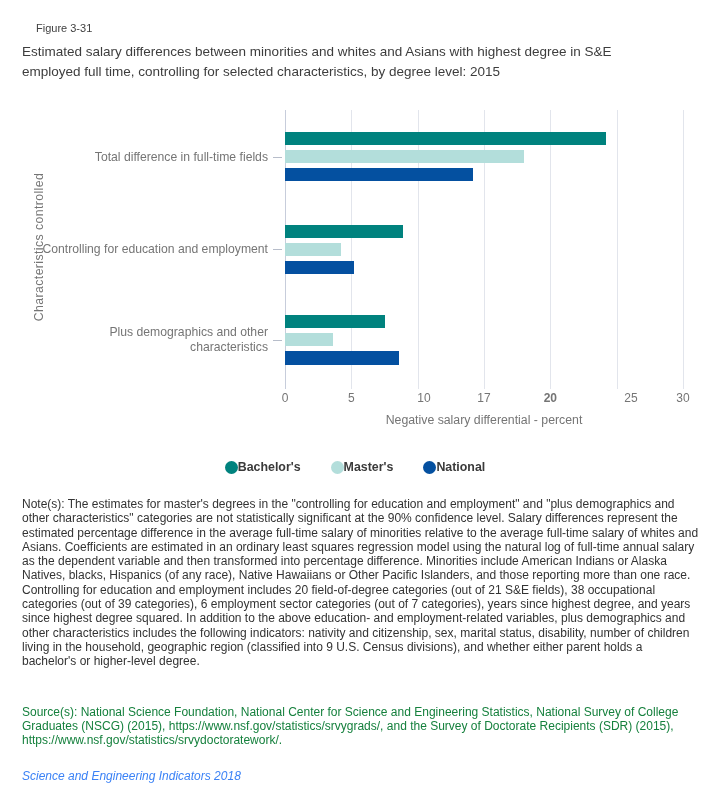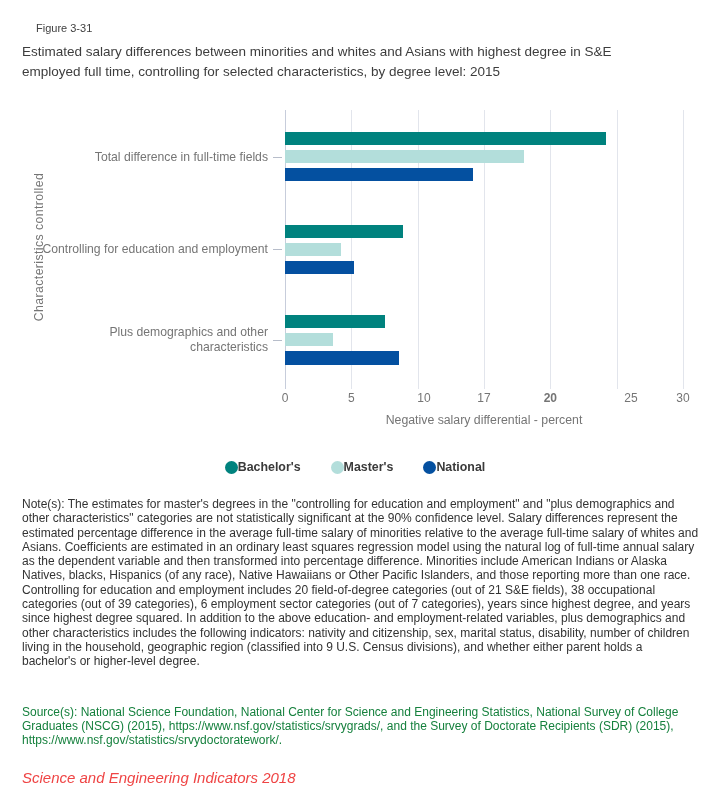--- a/index.html
+++ b/index.html
@@ -25,21 +25,21 @@
   .cat-tick{position:absolute;left:273px;width:9px;height:1px;background:#B7BDCA;}
   .legend{position:absolute;left:0;top:444px;width:710px;display:flex;
           justify-content:center;align-items:center;gap:30px;}
   .legend-item{display:flex;align-items:center;gap:0;margin-top:16px;}
   .legend-swatch{width:13px;height:13px;border-radius:50%;display:inline-block;}
   .legend-label{font-size:12.4px;font-weight:bold;color:#3a3a3a;}
   .notes{position:absolute;left:22px;top:497px;width:678px;font-size:12px;
          line-height:14.3px;color:#333;}
   .sources{position:absolute;left:22px;top:705px;width:678px;font-size:12px;
            line-height:14px;color:#15803d;}
-  .footer{position:absolute;left:22px;top:769px;font-size:15px;font-style:italic;color:#ef4444;}
+  .footer{position:absolute;left:22px;top:769px;font-size:12px;font-style:italic;color:#3b82f6;}
 </style>
 </head>
 <body>
 
 <div class="page">
   <div class="figure-label">Figure 3-31</div>
   <div class="fig-title">Estimated salary differences between minorities and whites and Asians with highest degree in S&amp;E employed full time, controlling for selected characteristics, by degree level: 2015</div>
 
   <div id="chart">
     <div class="y-axis-label">

